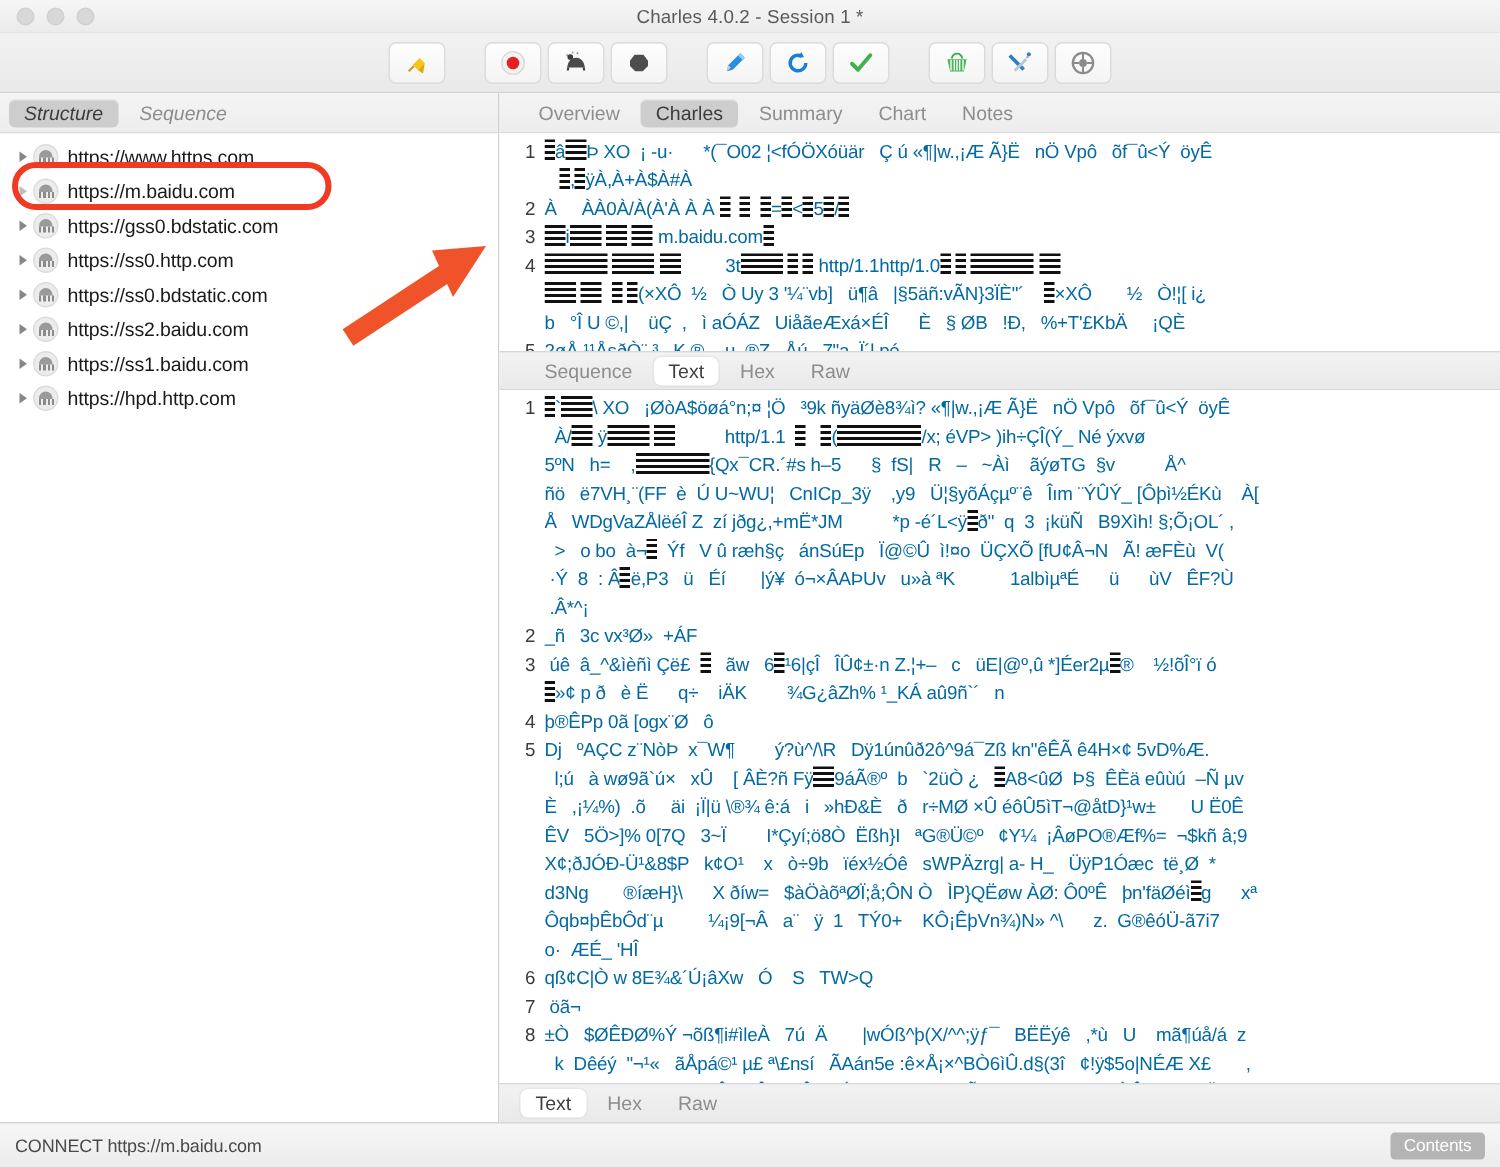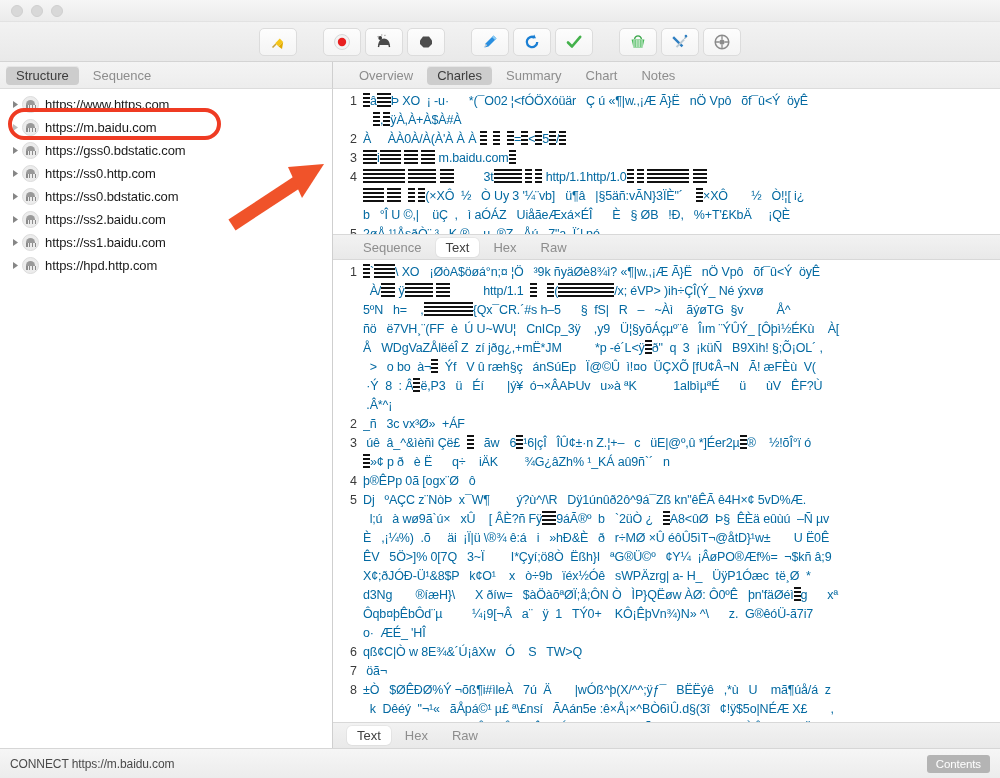--- a/index.html
+++ b/index.html
@@ -275,20 +275,21 @@
 <body>
 
 <div id="app">
 
   <div class="titlebar">
     <div class="traffic">
       <div class="light"></div>
       <div class="light"></div>
       <div class="light"></div>
     </div>
+    <div class="title-text">Charles 4.0.2 - Session 1 *</div>
   </div>
 
   <div class="toolbar">
 
     <div class="tb-btn">
       <span>
         <svg width="18" height="18" viewBox="0 0 18 18">
           <path d="M3.5 14.5 L7 11" stroke="#c7a23a" stroke-width="1.6" fill="none"></path>
           <path d="M6.2 10.2 L10.8 5.6 L14.2 9 L9.6 13.6 Z" fill="#f5c518"></path>
           <path d="M9.6 13.6 L13 16 L14.2 9 Z" fill="#e0a800"></path>
@@ -384,21 +385,21 @@
           <circle cx="9" cy="9" r="6.8" fill="none" stroke="#8b8b8b" stroke-width="1.5"></circle>
           <circle cx="9" cy="9" r="2.6" fill="#8b8b8b"></circle>
           <path d="M9 2.2 V6.4 M9 11.6 V15.8 M2.2 9 H6.4 M11.6 9 H15.8" stroke="#8b8b8b" stroke-width="1.3"></path>
         </svg>
       </span>
     </div>
 
   </div>
 
   <div style="display:flex; flex:0 0 auto;">
-    <div class="tabstrip sidebar-tabs" style="width:333px; flex:0 0 333px; border-right:1px solid #cfcfcf;">
+    <div class="tabstrip sidebar-tabs" style="width:333px; flex:0 0 333px; border-right:1px solid #cfcfcf;font-style:italic;">
       <div class="tab active">Structure</div>
       <div class="tab">Sequence</div>
     </div>
     <div class="tabstrip detail-tabs" style="flex:1 1 auto;">
       <div class="tab">Overview</div>
       <div class="tab active">Charles</div>
       <div class="tab">Summary</div>
       <div class="tab">Chart</div>
       <div class="tab">Notes</div>
     </div>

